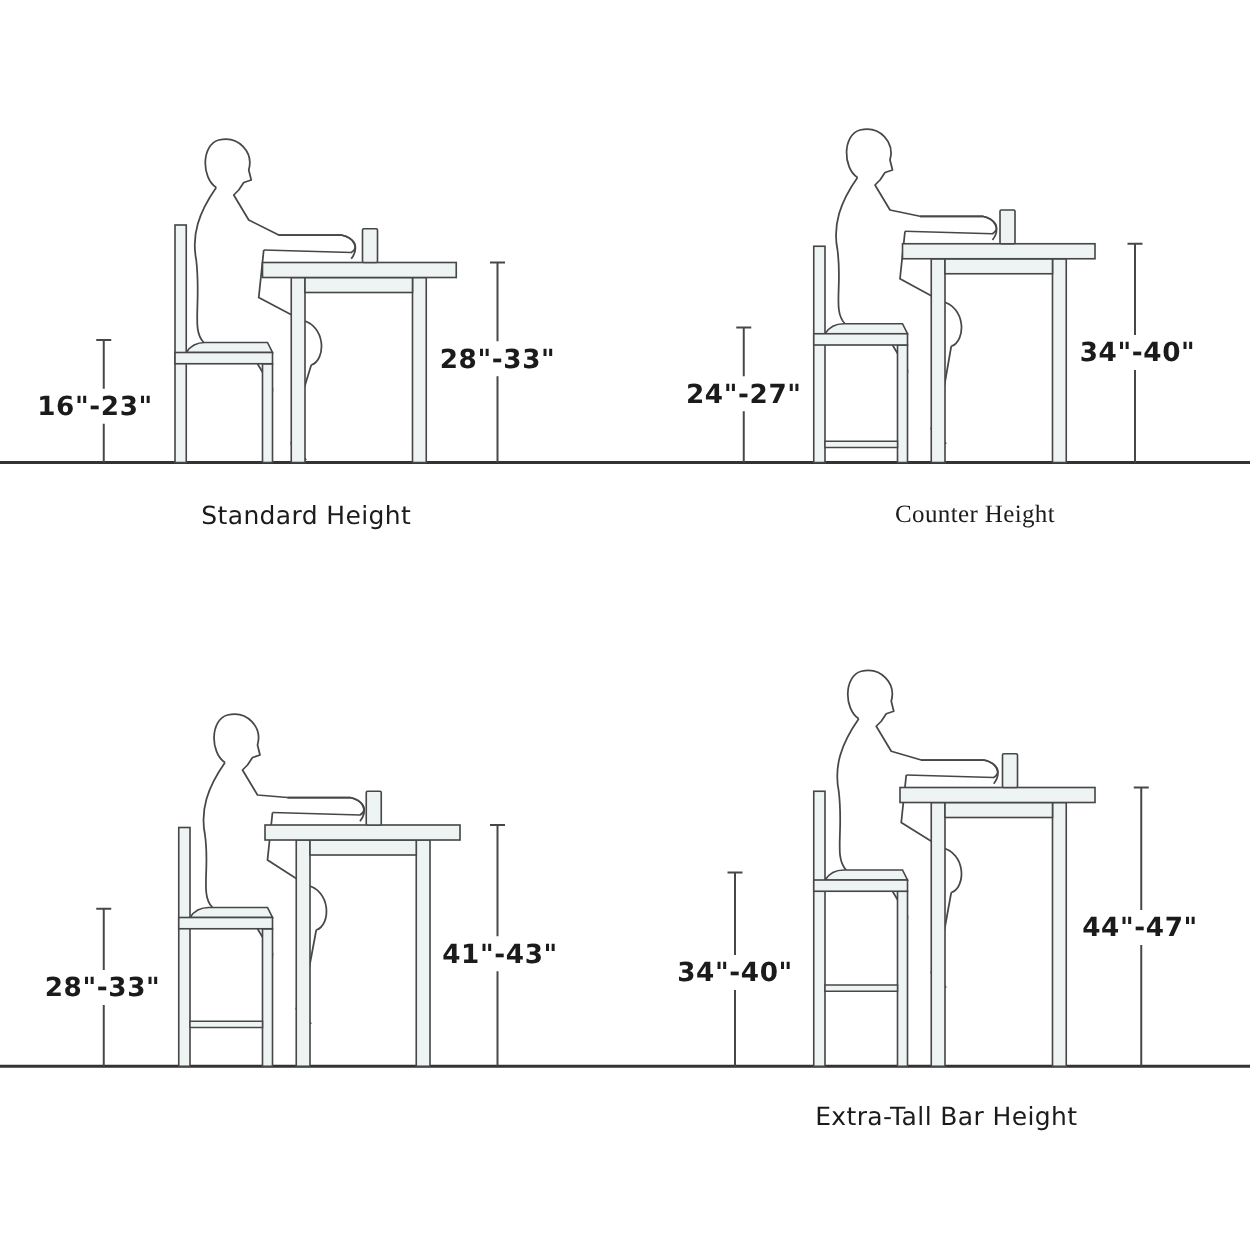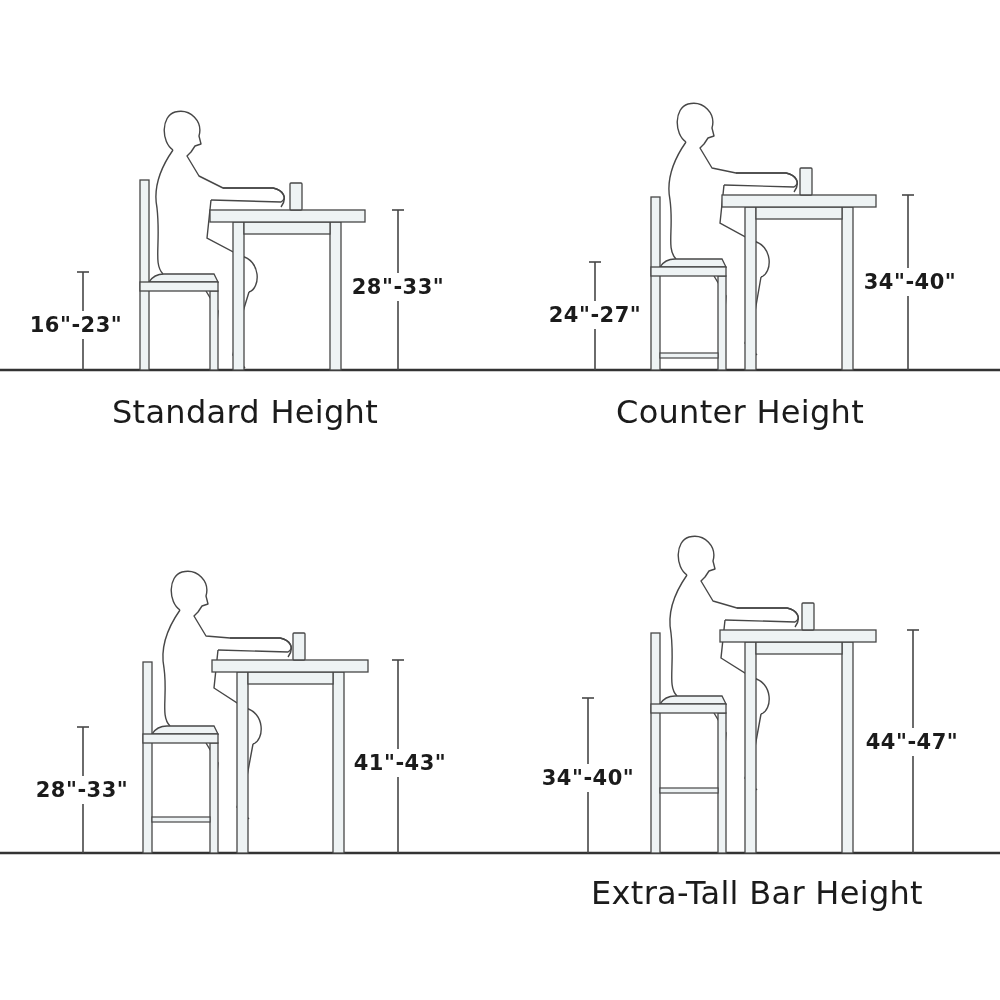--- a/index.html
+++ b/index.html
@@ -1,20 +1,20 @@
 <!DOCTYPE html>
 <html><head>
 <meta charset="utf-8">
 <style>
   html, body { margin: 0; padding: 0; background: #ffffff; }
   #stage { position: relative; width: 1000px; height: 1000px; overflow: hidden; background: #fff; }
   #stage svg { position: absolute; left: 0; top: 0; }
   .lbl { position: absolute; font-family: "DejaVu Sans", sans-serif; color: #1b1b1b; white-space: nowrap; transform: translate(-50%, -50%); }
   .dim-lbl { font-size: 21px; font-weight: bold; letter-spacing: 0.5px; background: #fff; padding: 2px 1px; }
-  .title-lbl { font-size: 32px; font-weight: normal; letter-spacing: 0.3px; }
+  .title-lbl { font-size: 20px; font-weight: normal; letter-spacing: 0.3px; }
 </style>
 </head>
 <body>
 
 <div id="stage">
   <svg id="drawing" width="1000" height="1000" viewBox="0 0 1000 1000">
       <line x1="0" y1="370" x2="1000" y2="370" stroke="#333333" stroke-width="2.5"></line>
       <line x1="0" y1="853" x2="1000" y2="853" stroke="#333333" stroke-width="2.5"></line>
       <line x1="83" y1="272" x2="83" y2="370" stroke="#474747" stroke-width="1.6"></line>
       <line x1="77" y1="272" x2="89" y2="272" stroke="#474747" stroke-width="1.6"></line>
@@ -96,21 +96,21 @@
       <rect x="802" y="603" width="12" height="27" fill="#eef3f4" stroke="#474747" stroke-width="1.3" rx="1"></rect>
       <path d="M 737 608 L 787 608 C 797 610, 802 618, 795 627" fill="none" stroke="#474747" stroke-width="1.4"></path>
     </svg>
 
   <div class="lbl dim-lbl" style="left: 76px; top: 325px;">16"-23"</div>
   <div class="lbl dim-lbl" style="left: 398px; top: 287px;">28"-33"</div>
   <div class="lbl title-lbl" style="left: 245px; top: 412px;">Standard Height</div>
 
   <div class="lbl dim-lbl" style="left: 595px; top: 315px;">24"-27"</div>
   <div class="lbl dim-lbl" style="left: 910px; top: 282px;">34"-40"</div>
-  <div class="lbl title-lbl" style="left: 740px; top: 412px;">Counter Height</div>
+  <div class="lbl title-lbl" style="left: 780px; top: 412px; font-family: Liberation Serif, serif;">Counter Height</div>
 
   <div class="lbl dim-lbl" style="left: 82px; top: 790px;">28"-33"</div>
   <div class="lbl dim-lbl" style="left: 400px; top: 763px;">41"-43"</div>
 
   <div class="lbl dim-lbl" style="left: 588px; top: 778px;">34"-40"</div>
   <div class="lbl dim-lbl" style="left: 912px; top: 742px;">44"-47"</div>
   <div class="lbl title-lbl" style="left: 757px; top: 893px; text-align: right;">Extra-Tall Bar Height</div>
 </div>
 
 </body></html>

